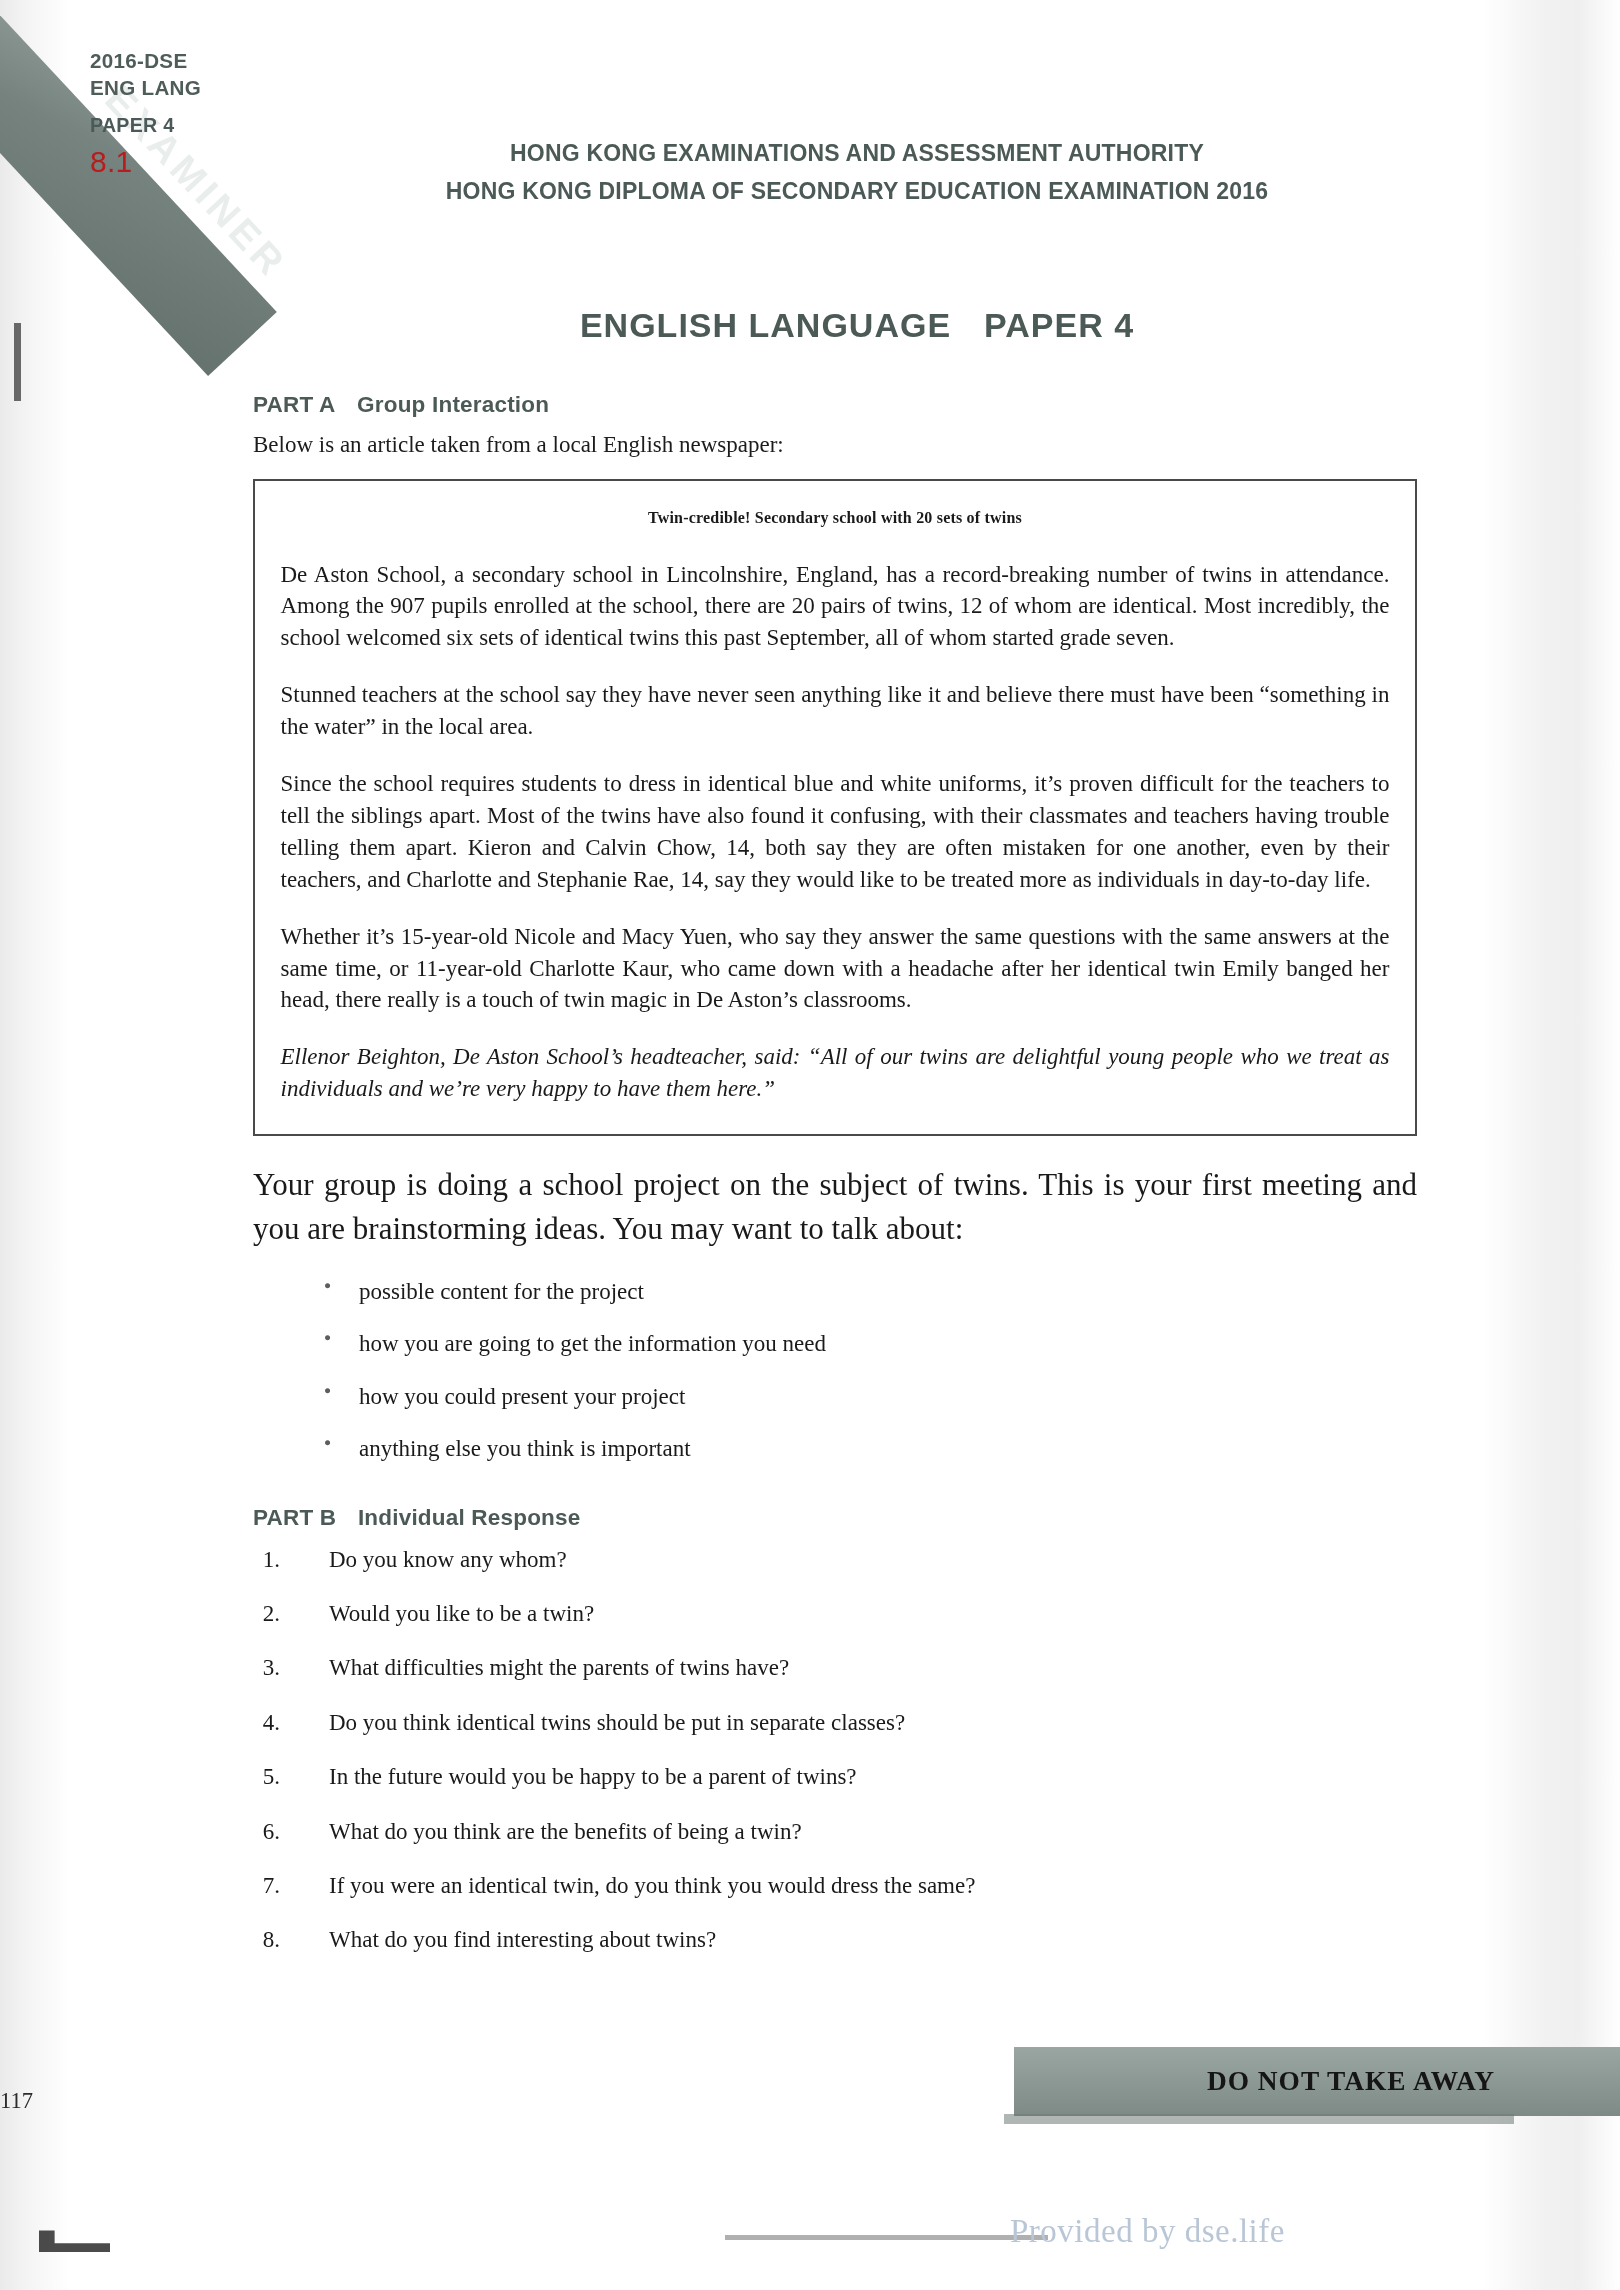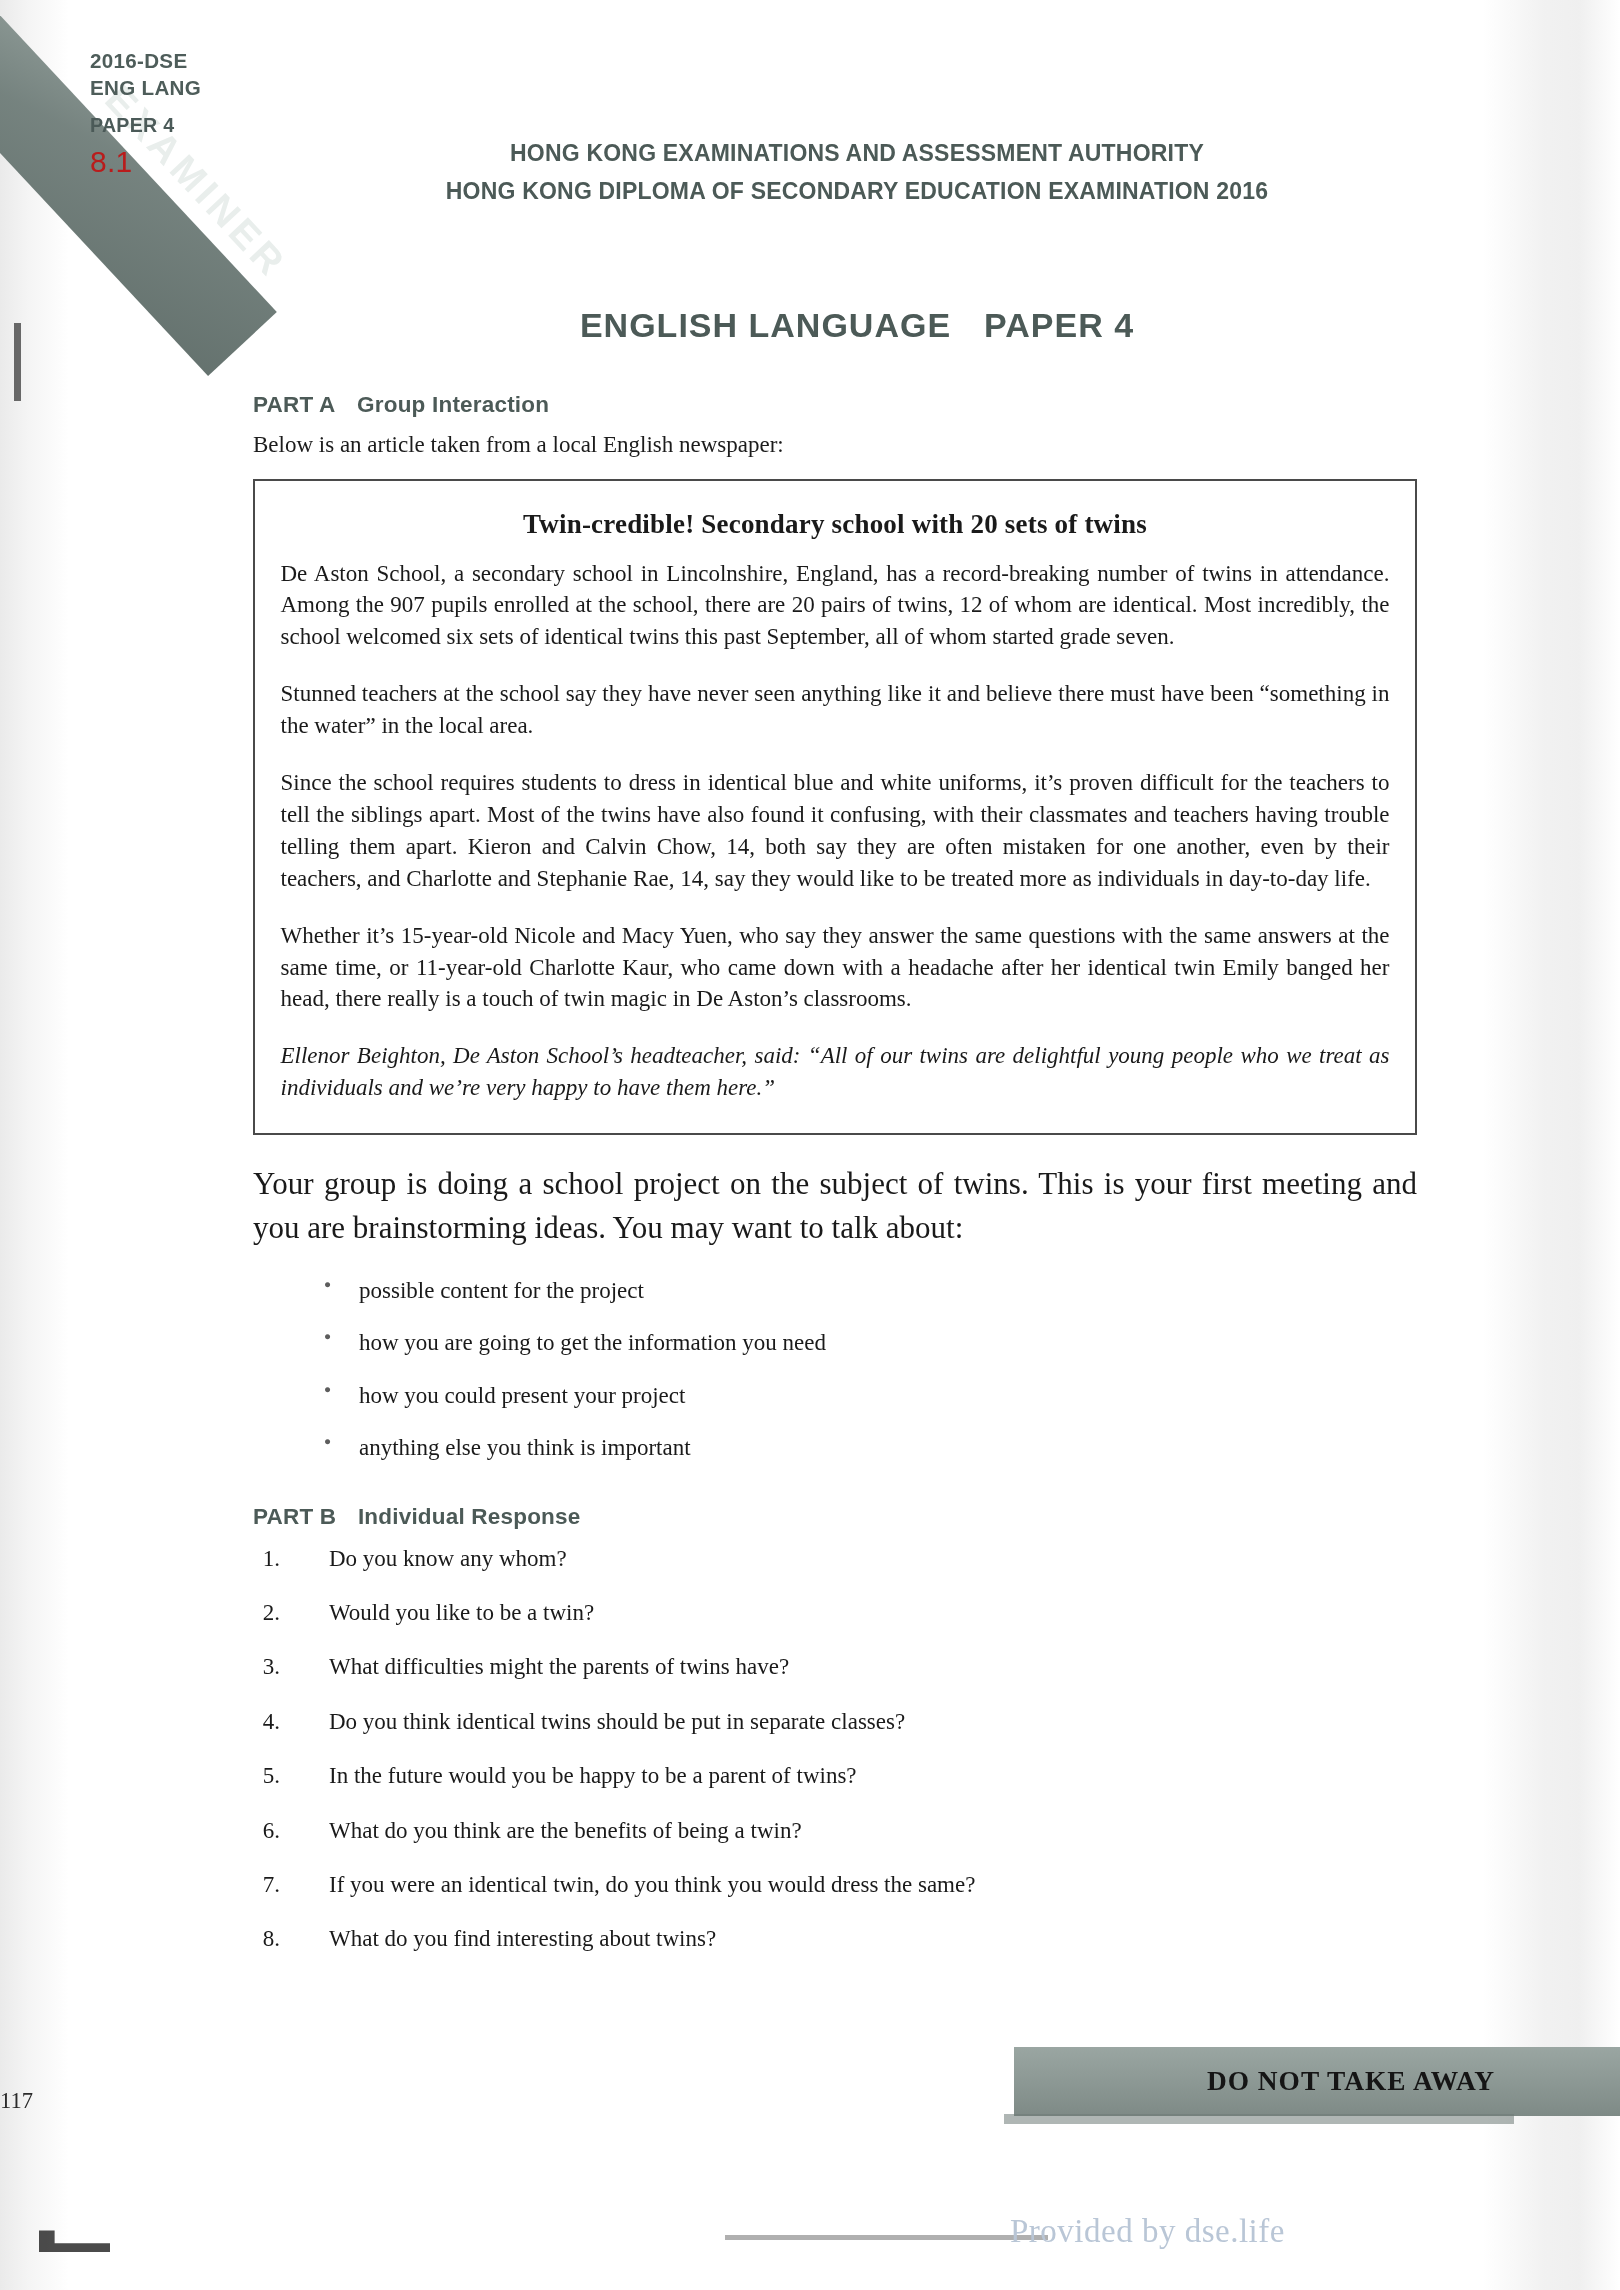--- a/index.html
+++ b/index.html
@@ -173,23 +173,23 @@
   .article-box {
     margin-top: 21.6px;
     border: 2px solid #4a4a4a;
     padding: 27.4px 25.5px 29px 25.5px;
     width: 1164px;
     box-sizing: border-box;
   }
   .article-title {
     text-align: center;
     font-weight: bold;
-    font-size: 27px;
+    font-size: 16px;
     letter-spacing: 0.2px;
-    margin-bottom: 18px;
+    margin-bottom: 32px;
   }
   .article-box p {
     margin: 0 0 25.5px 0;
     font-size: 23px;
     line-height: 1.38;
     text-align: justify;
   }
   .article-box p:last-child { margin-bottom: 0; font-style: italic; }
 
   .task-text {

